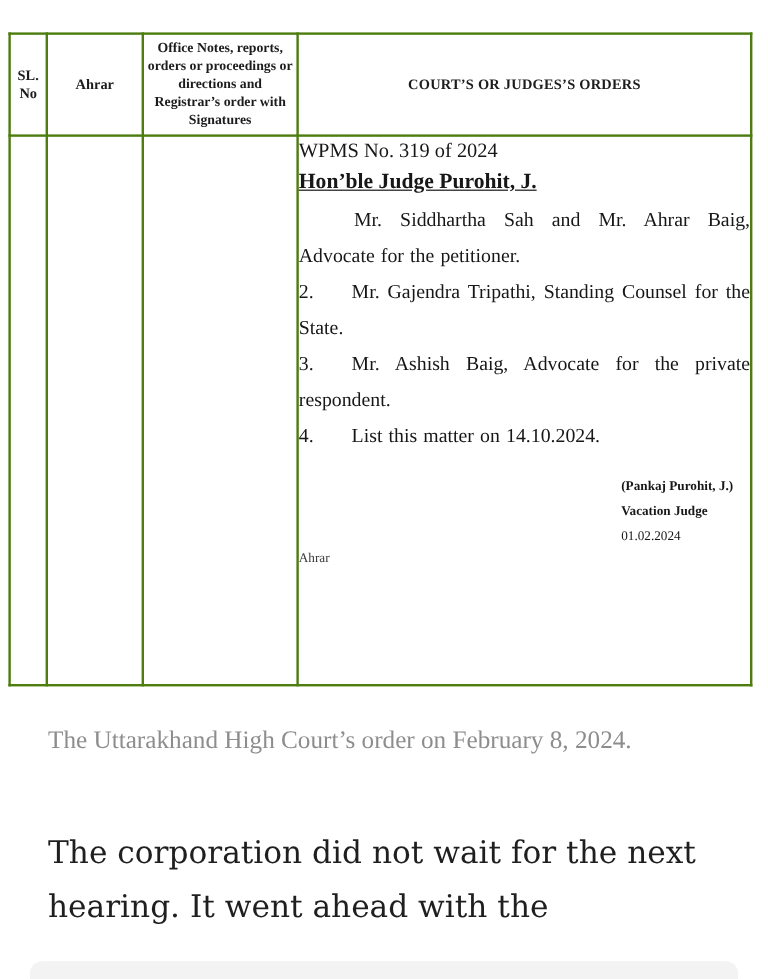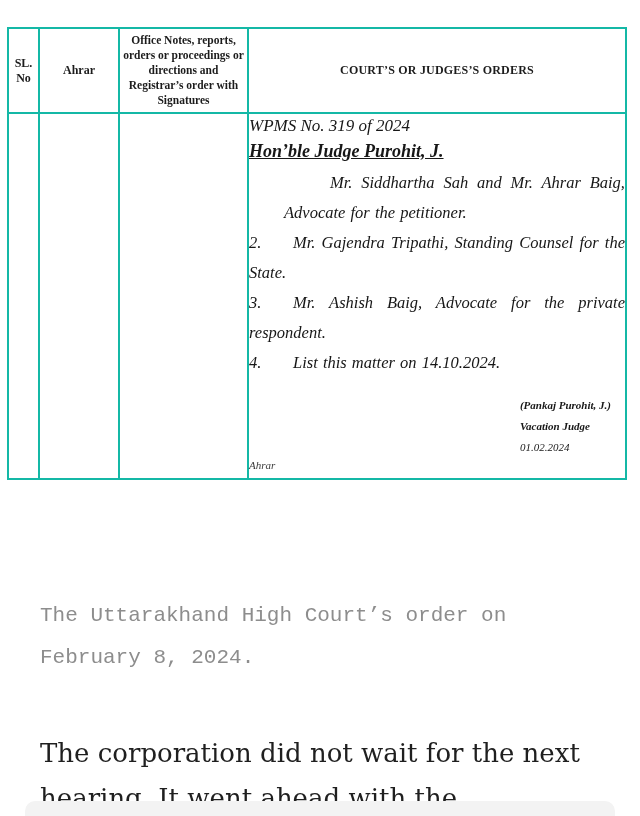--- a/index.html
+++ b/index.html
@@ -19,61 +19,61 @@
     box-sizing: border-box;
   }
   table.order-table {
     border-collapse: collapse;
     table-layout: fixed;
     margin-left: 7px;
     width: 620px;
     background: #ffffff;
   }
   table.order-table th, table.order-table td {
-    border: 2px solid #14b8a6;
+    border: 2px solid #4d7c0f;
     vertical-align: top;
     box-sizing: border-box;
     padding: 0;
   }
   th { font-weight: bold; color: #1c1c1c; text-align: center; vertical-align: middle !important; }
   tr.head-row { height: 85px; }
-  tr.body-row { height: 366px; font-style: italic; }
+  tr.body-row { height: 458px; }
   col.c1 { width: 31px; }
   col.c2 { width: 80px; }
   col.c3 { width: 129px; }
   th.h1, th.h2 { font-size: 12px; line-height: 15px; }
   th.h3 { font-size: 11.5px; line-height: 15px; padding: 2px 3px; }
   th.h4 { font-size: 12px; letter-spacing: .2px; }
 
   td.orders-cell { padding: 6px 12px 4px 8px; color: #171717; }
   .case-no   { margin: 0; font-size: 17px; line-height: 24px; }
   .judge-heading {
     margin: 0 0 3px 0; font-size: 18px; line-height: 27px;
     font-weight: bold; text-decoration: underline;
   }
   .para {
     margin: 0; font-size: 16.5px; line-height: 30px;
     text-align: justify; text-align-last: left; word-spacing: 1px;
   }
-  .para.first { text-indent: 46px; padding-left: 35px; }
+  .para.first { text-indent: 46px; }
   .num { display: inline-block; width: 44px; text-indent: 0; }
   .sig-block {
     width: fit-content;
     margin: 17px 14px 0 auto;
     text-align: left;
     font-size: 11px; line-height: 21px;
   }
   .sig-bold { font-weight: bold; }
   .clerk { margin-top: 1px; font-size: 11px; line-height: 13px; color: #3a3a3a; }
 
   
   .caption {
     margin: 20px 40px 0 40px;
     max-width: 500px;
-    font-family: Liberation Mono, monospace;
+    font-family: Liberation Serif, serif;
     font-size: 21px; line-height: 42px;
     color: #8d8d8d;
   }
 
   
   .body-text {
     margin: 52px 40px 0 40px;
     max-width: 560px;
     font-family: "DejaVu Serif", serif;
     font-size: 26px; line-height: 45px;

